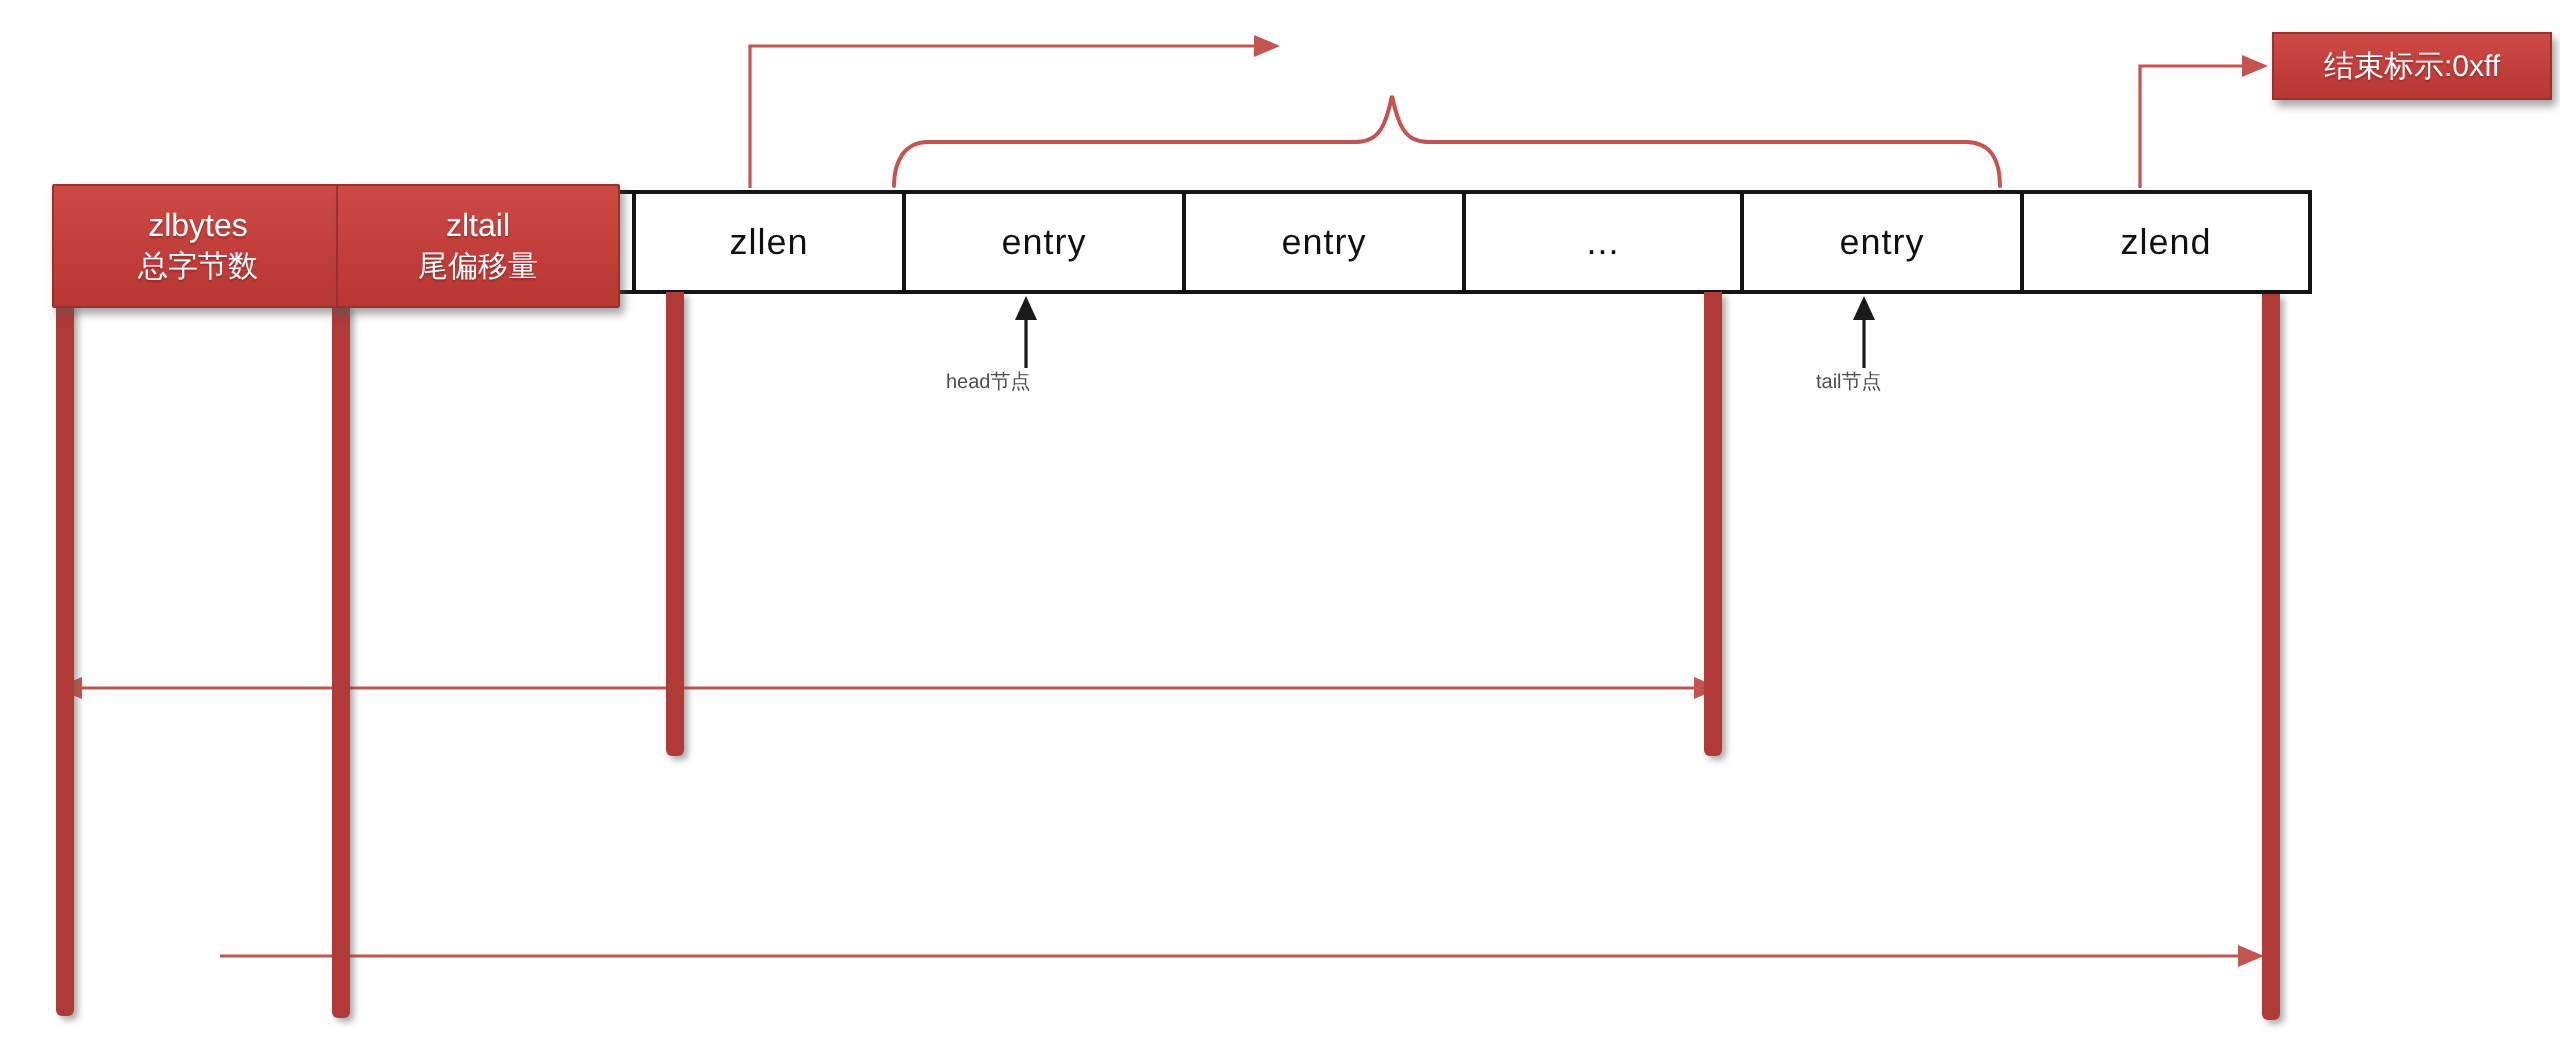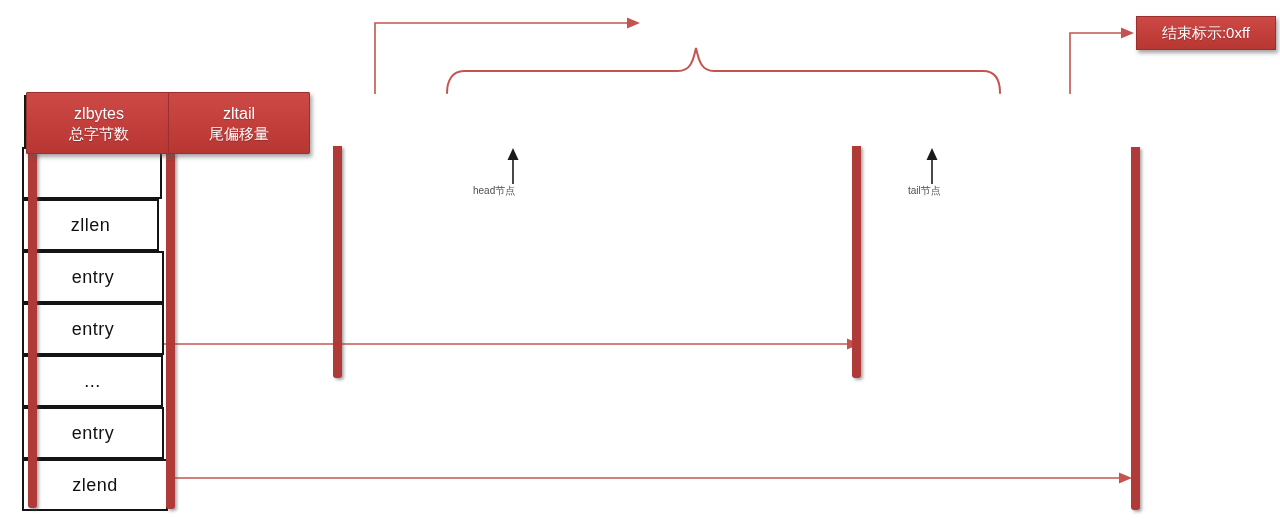--- a/index.html
+++ b/index.html
@@ -1,21 +1,21 @@
 <!DOCTYPE html>
 <html><head>
 <meta charset="utf-8">
 <style>
   html,body{margin:0;padding:0;background:#ffffff;}
   #canvas{
     position:relative;width:1280px;height:530px;background:#ffffff;overflow:hidden;
     font-family:"Liberation Sans","DejaVu Sans",sans-serif;
   }
   #lines{position:absolute;left:0;top:0;width:1280px;height:530px;}
-  .cellrow{position:absolute;left:24px;top:95px;display:flex;flex-direction:column;}
+  .cellrow{position:absolute;left:36px;top:95px;display:flex;}
   .cell{
     box-sizing:border-box;height:52px;border:2px solid #141414;background:#ffffff;
     display:flex;align-items:center;justify-content:center;
     font-size:18px;color:#111111;letter-spacing:0.5px;
   }
   .cell + .cell{margin-left:-2px;}
   .redbox{
     position:absolute;box-sizing:border-box;
     background:linear-gradient(180deg,#cc4a46 0%,#c23e3b 55%,#b73733 100%);
     border:1px solid #99302d;border-radius:1px;

